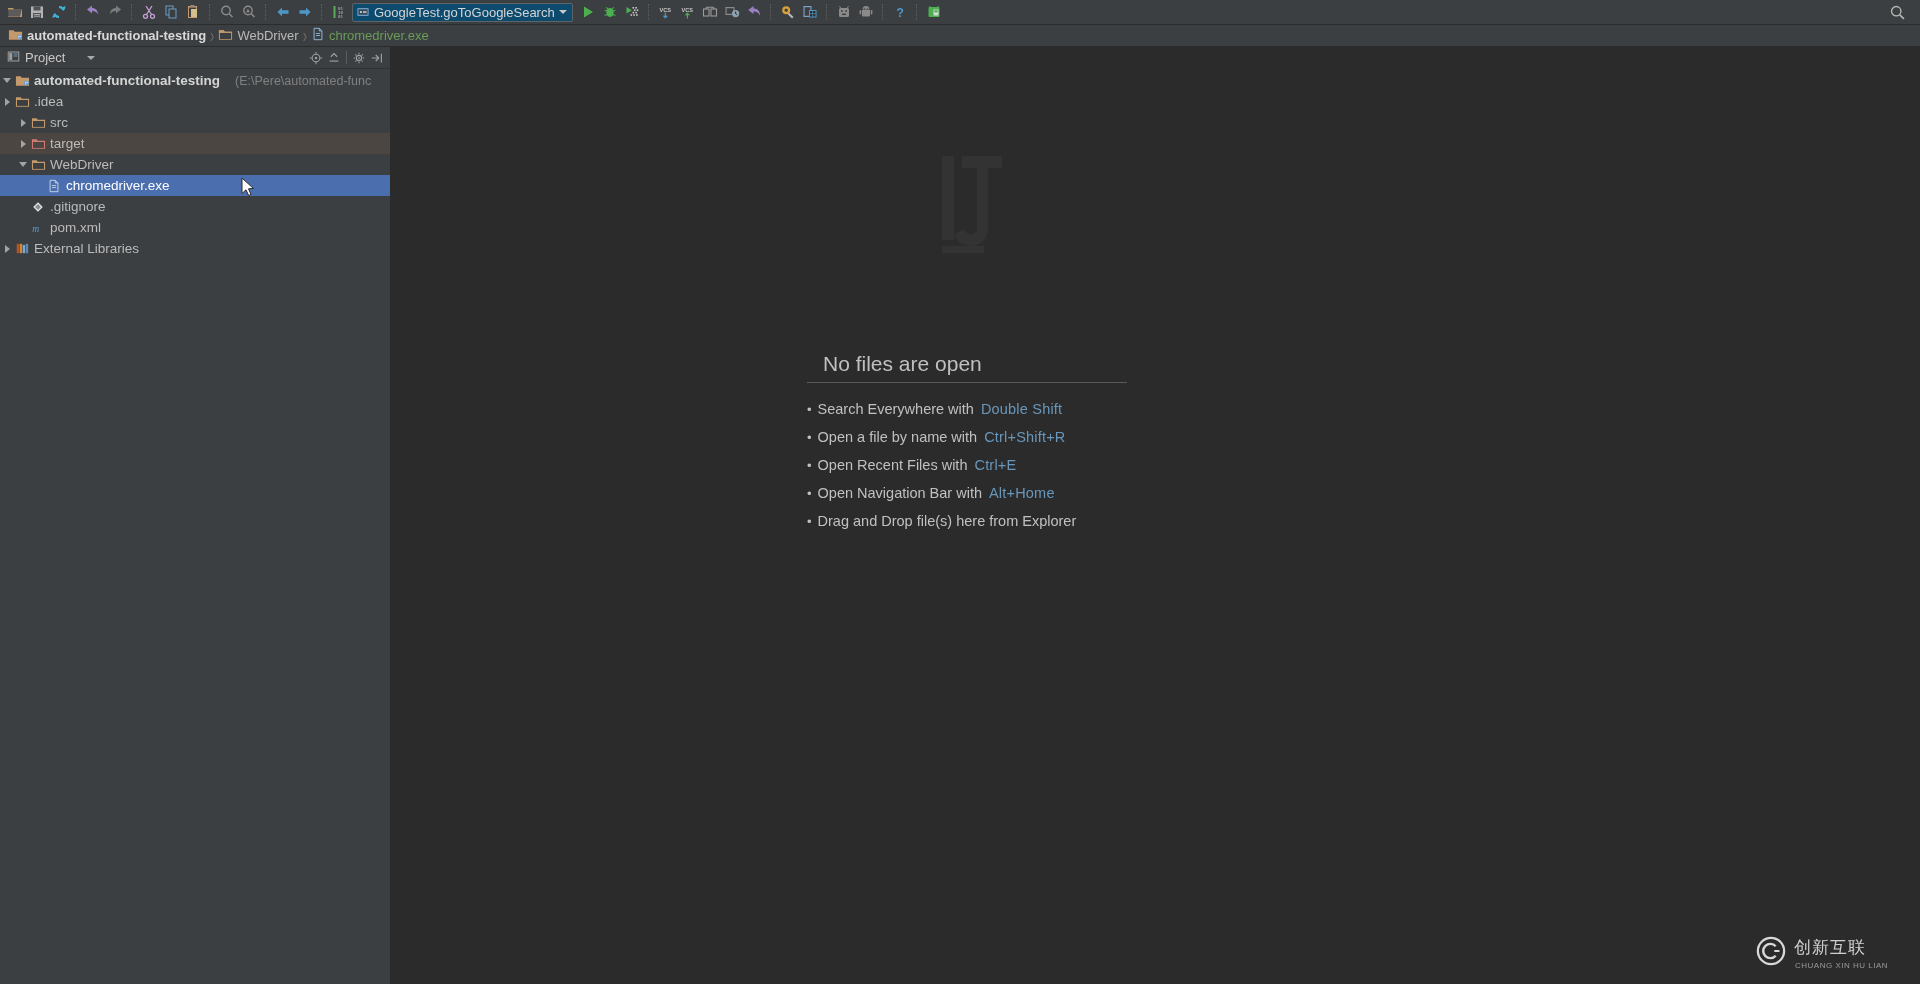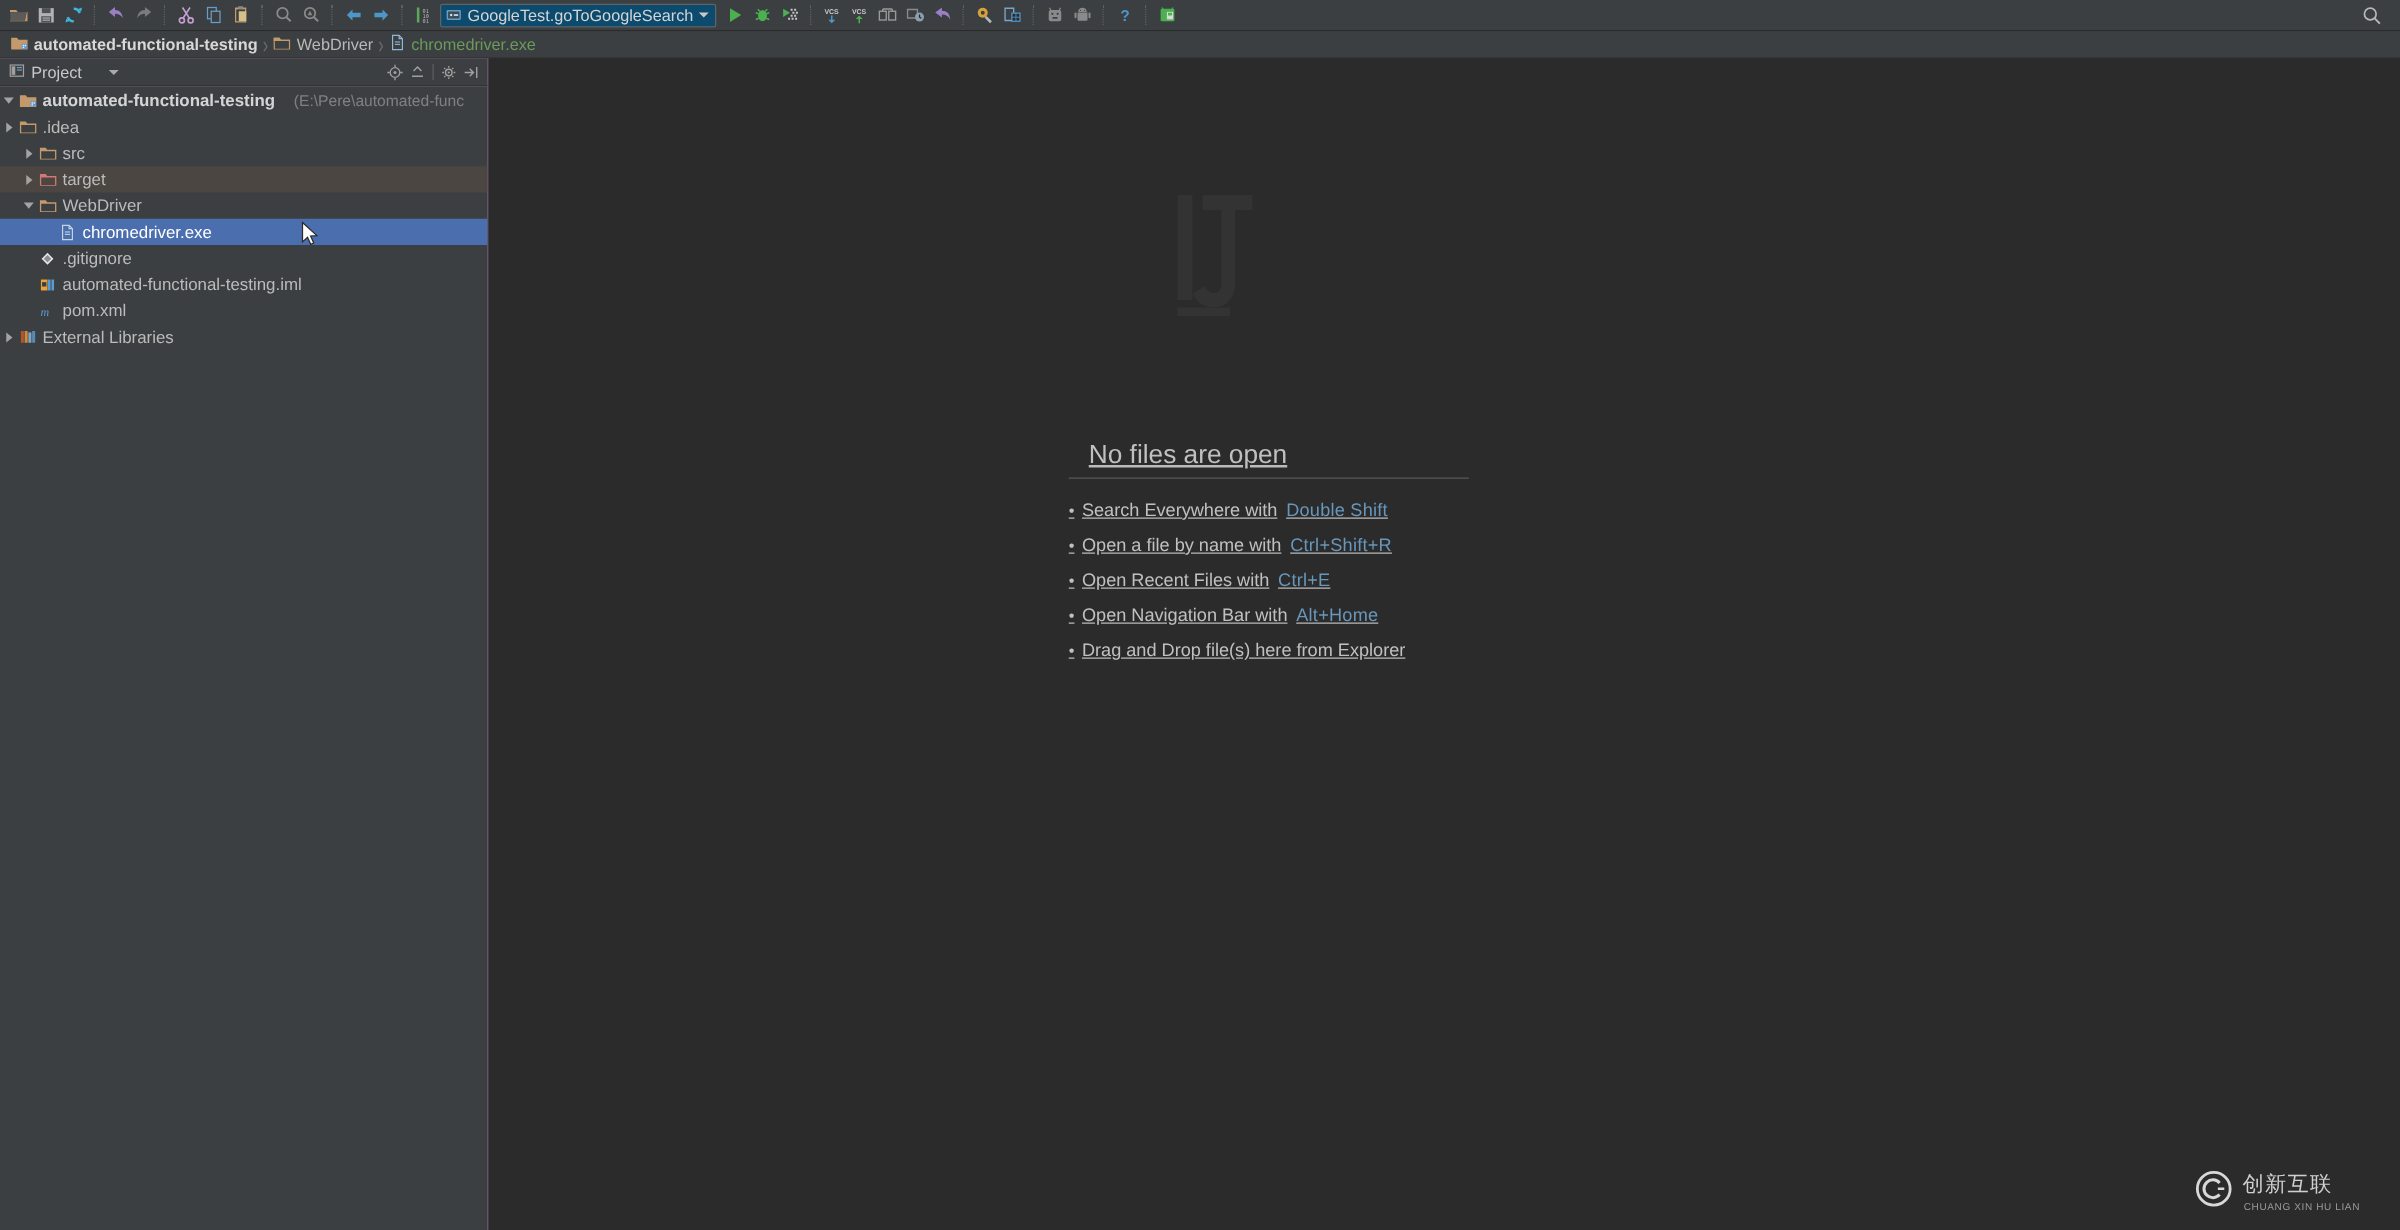--- a/index.html
+++ b/index.html
@@ -97,21 +97,21 @@
     padding: 0 1px;
     transform: scaleY(1.5);
   }
 
   
   .body-row { flex: 1; display: flex; min-height: 0; }
 
   
   .project-panel {
     width: 391px; min-width: 391px;
-    background: #f0abfc;
+    background: #ef4444;
     display: flex; flex-direction: column;
     border-right: 1px solid #2b2b2b;
     box-sizing: border-box;
   }
   .panel-header {
     height: 22px; min-height: 22px;
     display: flex; align-items: center;
     background: #3c3f41;
     padding: 0 4px 0 7px;
     box-sizing: border-box;
@@ -197,24 +197,23 @@
     position: relative;
     overflow: hidden;
   }
   .watermark {
     position: absolute;
     left: 545px; top: 105px;
     opacity: 1;
   }
   .empty-text {
     position: absolute;
-    left: 464px;
+    left: 416px;
     top: 305px;
     width: 320px;
-    text-decoration: underline;
   }
   .empty-title {
     font-size: 21px;
     color: #c0c0c0;
     font-weight: normal;
     padding-left: 16px;
     padding-bottom: 6px;
     border-bottom: 1px solid #595959;
     white-space: nowrap;
   }
@@ -704,32 +703,20 @@
           <span class="tree-arrow"></span>
           <span class="tree-icon">
             <svg width="14" height="14" viewBox="0 0 16 16">
                 <path d="M8 2.6 13.4 8 8 13.4 2.6 8z" fill="#e8e8e8"></path>
                 <path d="M8 4.6 11.4 8 8 11.4 4.6 8z" fill="#3c3f41" opacity="0.55"></path>
               </svg>
           </span>
           <span class="tree-label plain">.gitignore</span>
         </div>
 
-        <div class="tree-row" style="padding-left:16px;">
-          <span class="tree-arrow"></span>
-          <span class="tree-icon">
-            <svg width="14" height="14" viewBox="0 0 16 16">
-                <rect x="2" y="3" width="6" height="10" fill="#e8a33d"></rect>
-                <rect x="3" y="5.4" width="4" height="4" fill="#3c3f41"></rect>
-                <rect x="8.4" y="3" width="2.4" height="10" fill="#5b9bd5"></rect>
-                <rect x="11.6" y="3" width="2.4" height="10" fill="#5b9bd5"></rect>
-              </svg>
-          </span>
-          <span class="tree-label plain">automated-functional-testing.iml</span>
-        </div>
 
         <div class="tree-row" style="padding-left:16px;">
           <span class="tree-arrow"></span>
           <span class="tree-icon">
             <svg width="14" height="14" viewBox="0 0 16 16">
                 <text x="1.5" y="12" font-size="11" fill="#5b9bd5" font-family="serif" font-style="italic">m</text>
               </svg>
           </span>
           <span class="tree-label plain">pom.xml</span>
         </div>

